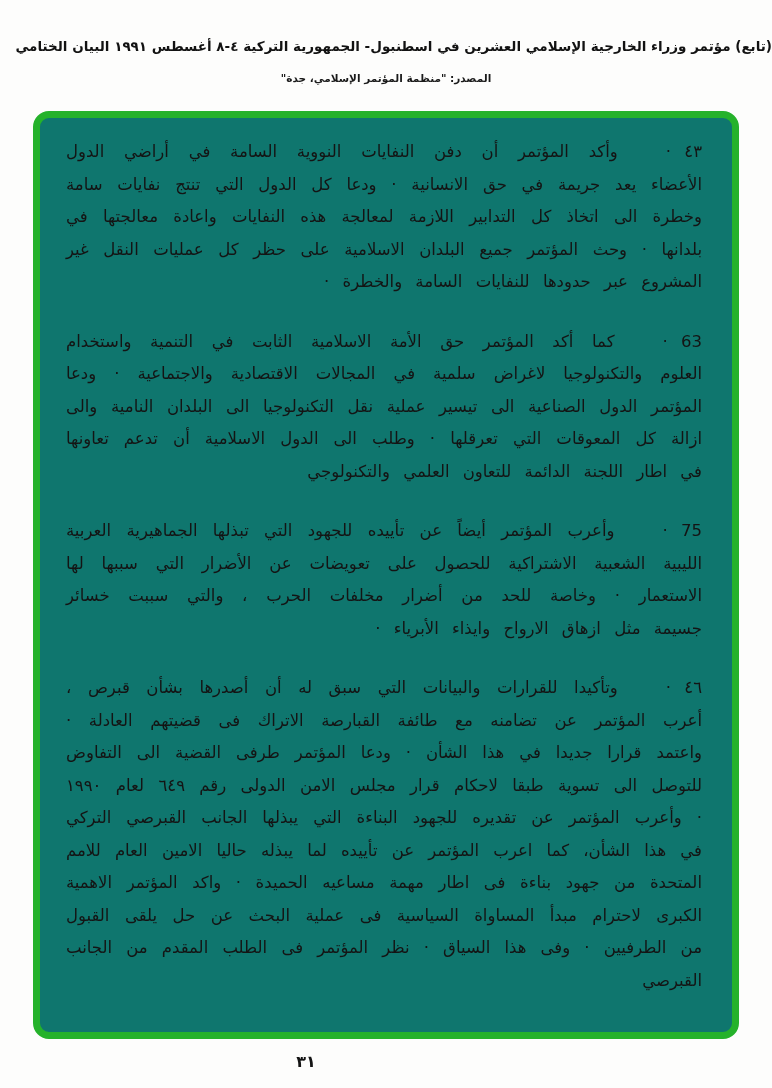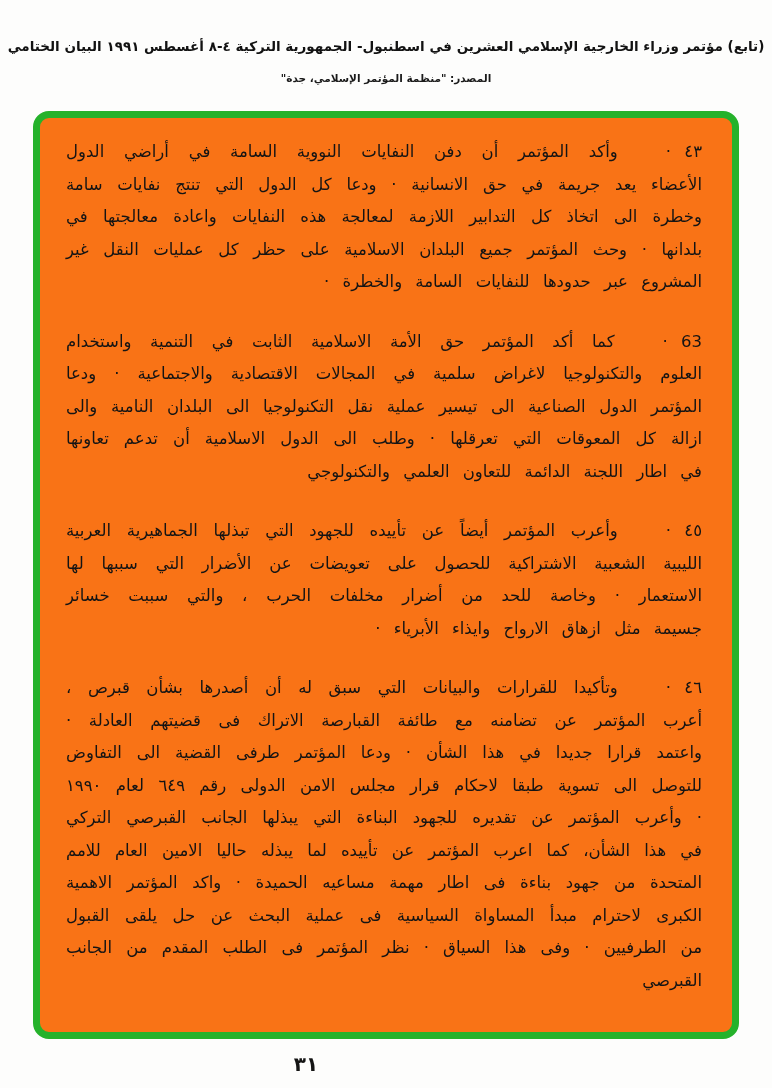--- a/index.html
+++ b/index.html
@@ -13,21 +13,20 @@
     background: #fdfdfc;
     font-family: "DejaVu Sans", sans-serif;
     color: #161616;
     overflow: hidden;
   }
   .header-title {
     position: absolute;
     top: 38px;
     left: 0;
     width: 772px;
-    text-align: center;
     direction: rtl;
     font-weight: bold;
     font-size: 13.5px;
     color: #121212;
     white-space: nowrap;
   }
   .source-line {
     position: absolute;
     top: 72px;
     left: 0;
@@ -40,21 +39,21 @@
   }
   .content-box {
     position: absolute;
     left: 33px;
     top: 111px;
     width: 706px;
     height: 928px;
     box-sizing: border-box;
     border: 7px solid #25b22b;
     border-radius: 16px;
-    background: #f97316;
+    background: #0f766e;
     padding: 18px 30px 0 26px;
     direction: rtl;
     overflow: hidden;
   }
   .para {
     font-size: 16.5px;
     line-height: 32.5px;
     text-align: justify;
     word-spacing: 8px;
     margin: 0 0 27px 0;
@@ -66,21 +65,21 @@
     white-space: nowrap;
   }
   .page-number {
     position: absolute;
     top: 1052px;
     left: 0;
     width: 612px;
     text-align: center;
     direction: rtl;
     font-weight: bold;
-    font-size: 20px;
+    font-size: 16px;
     color: #141414;
   }
 </style>
 </head>
 <body>
 
 <div class="header-title">(تابع) مؤتمر وزراء الخارجية الإسلامي العشرين في اسطنبول- الجمهورية التركية ٤-٨ أغسطس ١٩٩١ البيان الختامي</div>
 
 <div class="source-line">المصدر: "منظمة المؤتمر الإسلامي، جدة"</div>
 
@@ -88,21 +87,21 @@
 
   <p class="para">
     <span class="para-num">٤٣ ·</span><span>وأكد المؤتمر أن دفن النفايات النووية السامة في أراضي الدول الأعضاء يعد جريمة في حق الانسانية · ودعا كل الدول التي تنتج نفايات سامة وخطرة الى اتخاذ كل التدابير اللازمة لمعالجة هذه النفايات واعادة معالجتها في بلدانها · وحث المؤتمر جميع البلدان الاسلامية على حظر كل عمليات النقل غير المشروع عبر حدودها للنفايات السامة والخطرة ·</span>
   </p>
 
   <p class="para">
     <span class="para-num">63 ·</span><span>كما أكد المؤتمر حق الأمة الاسلامية الثابت في التنمية واستخدام العلوم والتكنولوجيا لاغراض سلمية في المجالات الاقتصادية والاجتماعية · ودعا المؤتمر الدول الصناعية الى تيسير عملية نقل التكنولوجيا الى البلدان النامية والى ازالة كل المعوقات التي تعرقلها · وطلب الى الدول الاسلامية أن تدعم تعاونها في اطار اللجنة الدائمة للتعاون العلمي والتكنولوجي</span>
   </p>
 
   <p class="para">
-    <span class="para-num">٤٥ ·</span><span>وأعرب المؤتمر أيضاً عن تأييده للجهود التي تبذلها الجماهيرية العربية الليبية الشعبية الاشتراكية للحصول على تعويضات عن الأضرار التي سببها لها الاستعمار · وخاصة للحد من أضرار مخلفات الحرب ، والتي سببت خسائر جسيمة مثل ازهاق الارواح وايذاء الأبرياء ·</span>
+    <span class="para-num">75 ·</span><span>وأعرب المؤتمر أيضاً عن تأييده للجهود التي تبذلها الجماهيرية العربية الليبية الشعبية الاشتراكية للحصول على تعويضات عن الأضرار التي سببها لها الاستعمار · وخاصة للحد من أضرار مخلفات الحرب ، والتي سببت خسائر جسيمة مثل ازهاق الارواح وايذاء الأبرياء ·</span>
   </p>
 
   <p class="para">
     <span class="para-num">٤٦ ·</span><span>وتأكيدا للقرارات والبيانات التي سبق له أن أصدرها بشأن قبرص ، أعرب المؤتمر عن تضامنه مع طائفة القبارصة الاتراك فى قضيتهم العادلة · واعتمد قرارا جديدا في هذا الشأن · ودعا المؤتمر طرفى القضية الى التفاوض للتوصل الى تسوية طبقا لاحكام قرار مجلس الامن الدولى رقم ٦٤٩ لعام ١٩٩٠ · وأعرب المؤتمر عن تقديره للجهود البناءة التي يبذلها الجانب القبرصي التركي في هذا الشأن، كما اعرب المؤتمر عن تأييده لما يبذله حاليا الامين العام للامم المتحدة من جهود بناءة فى اطار مهمة مساعيه الحميدة · واكد المؤتمر الاهمية الكبرى لاحترام مبدأ المساواة السياسية فى عملية البحث عن حل يلقى القبول من الطرفيين · وفى هذا السياق · نظر المؤتمر فى الطلب المقدم من الجانب القبرصي</span>
   </p>
 
 </div>
 
 <div class="page-number">٣١</div>
 

